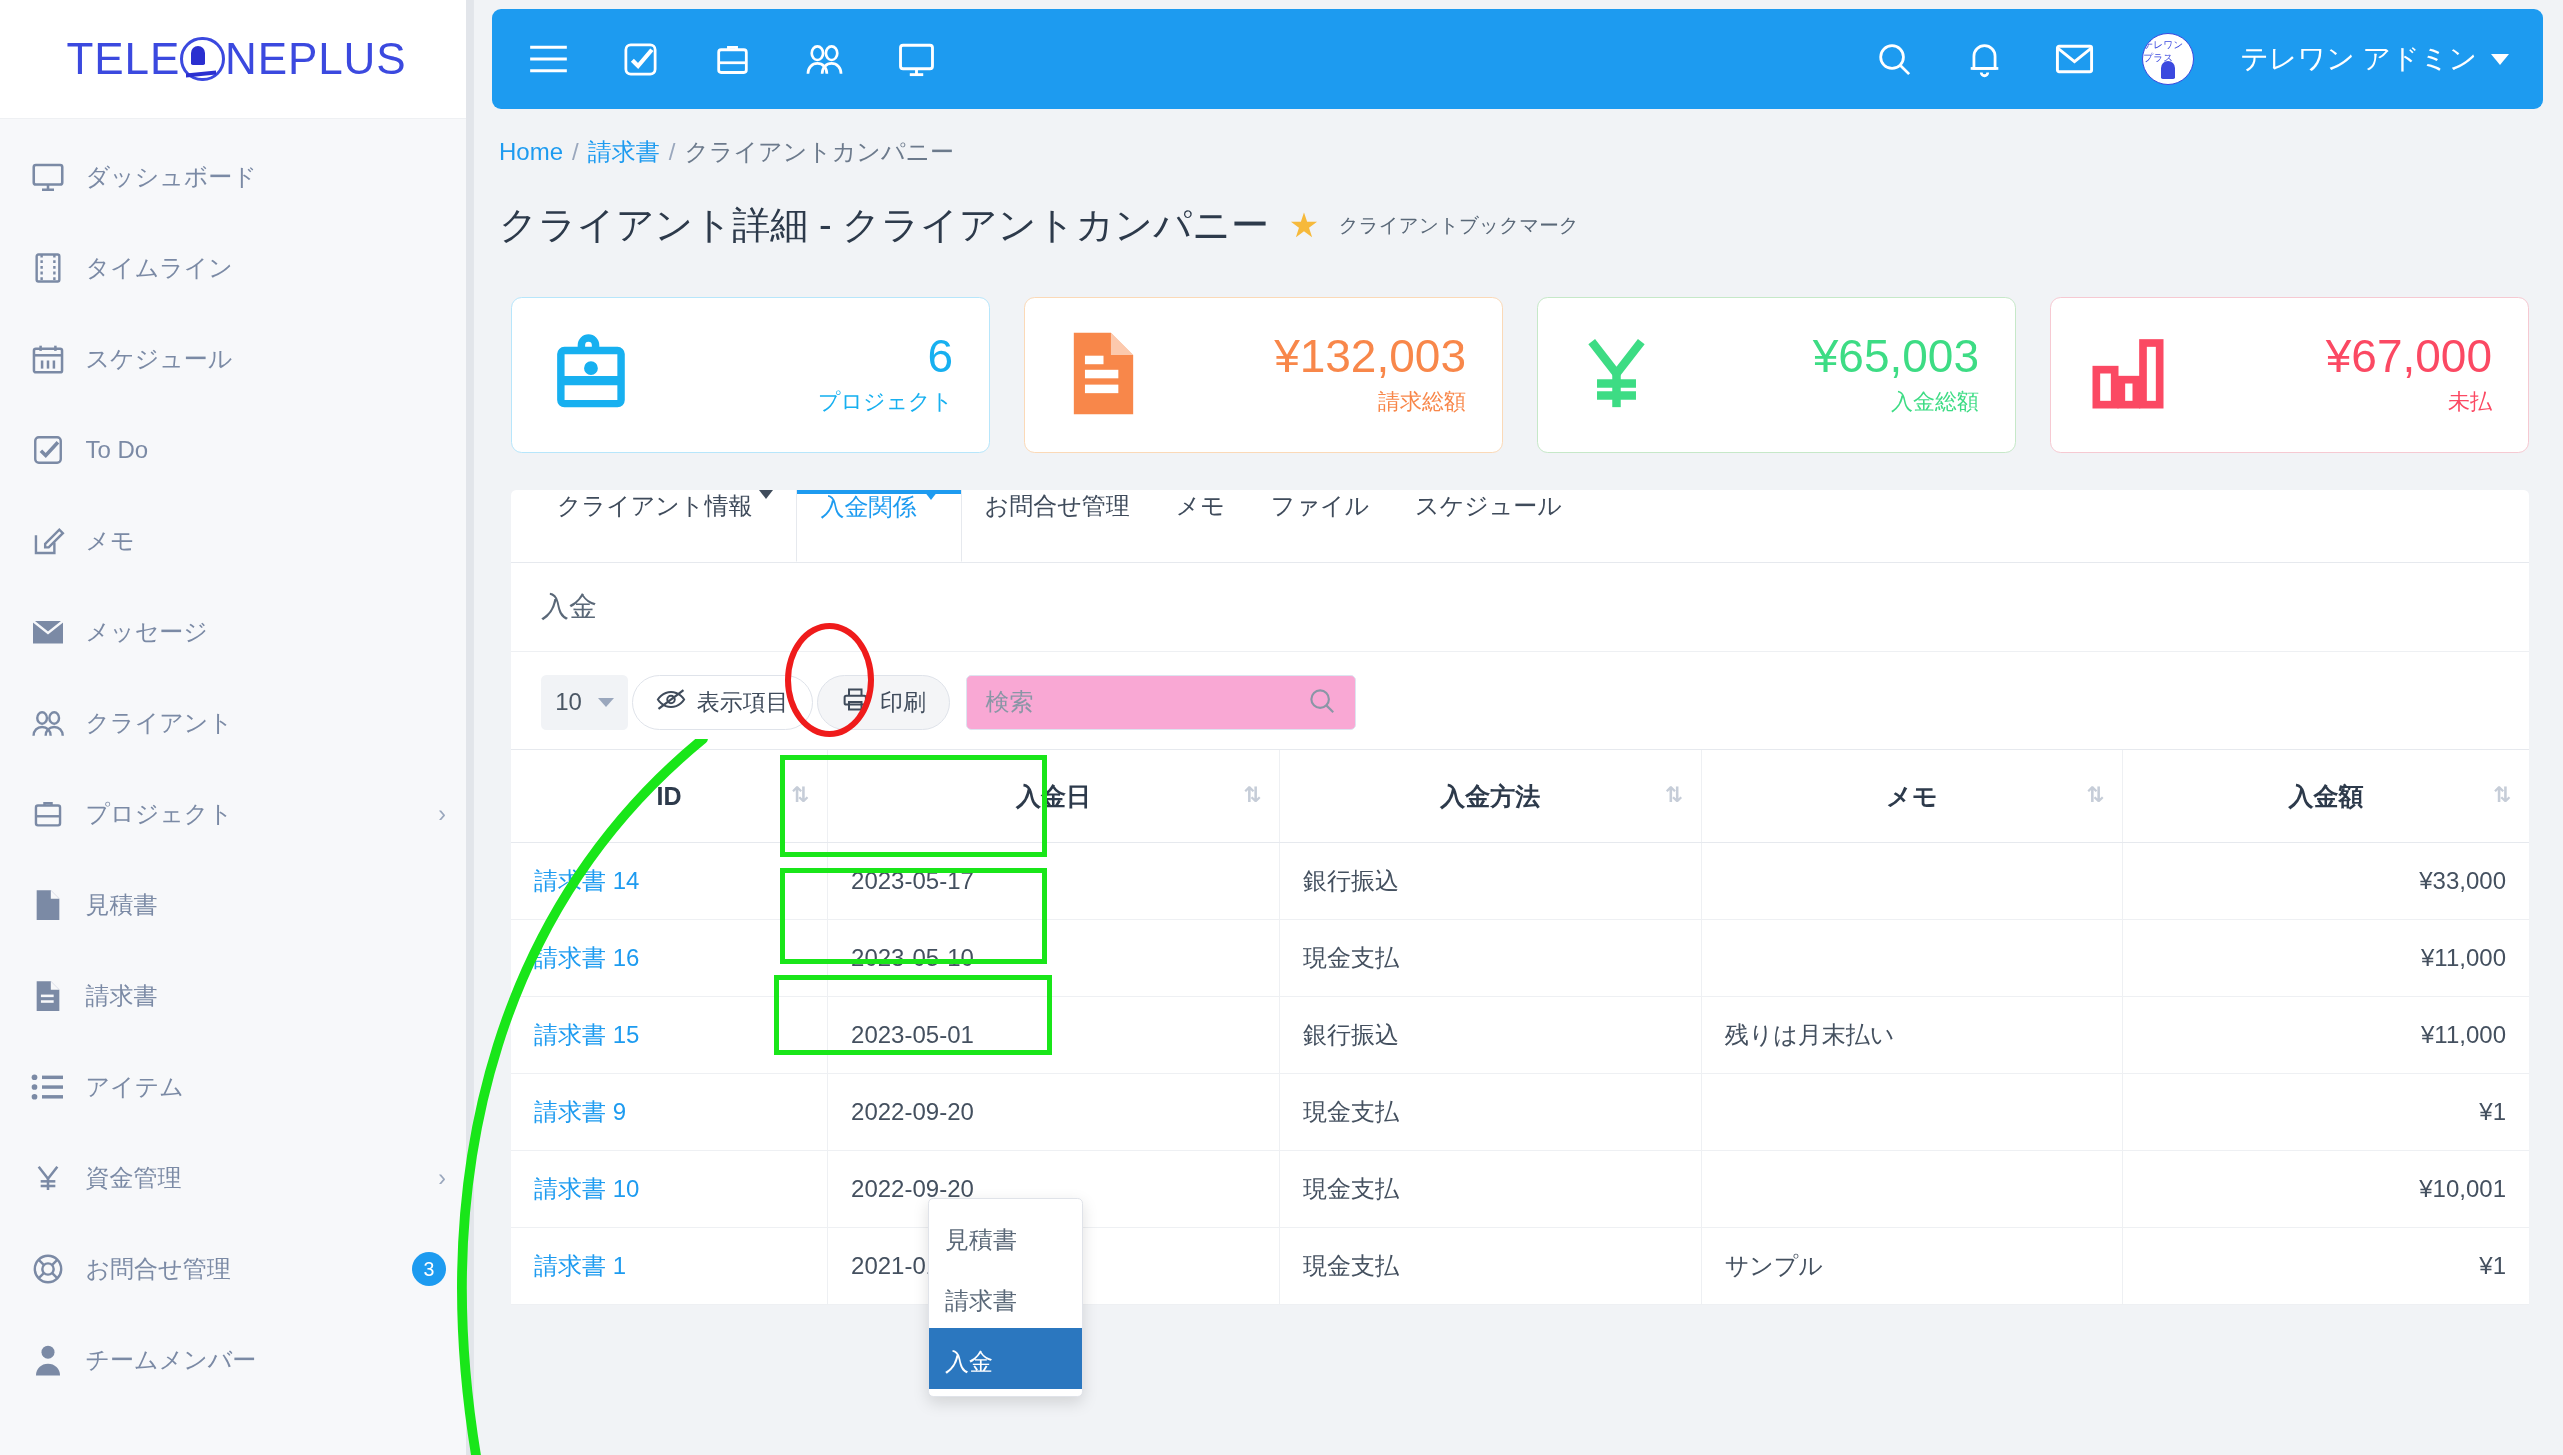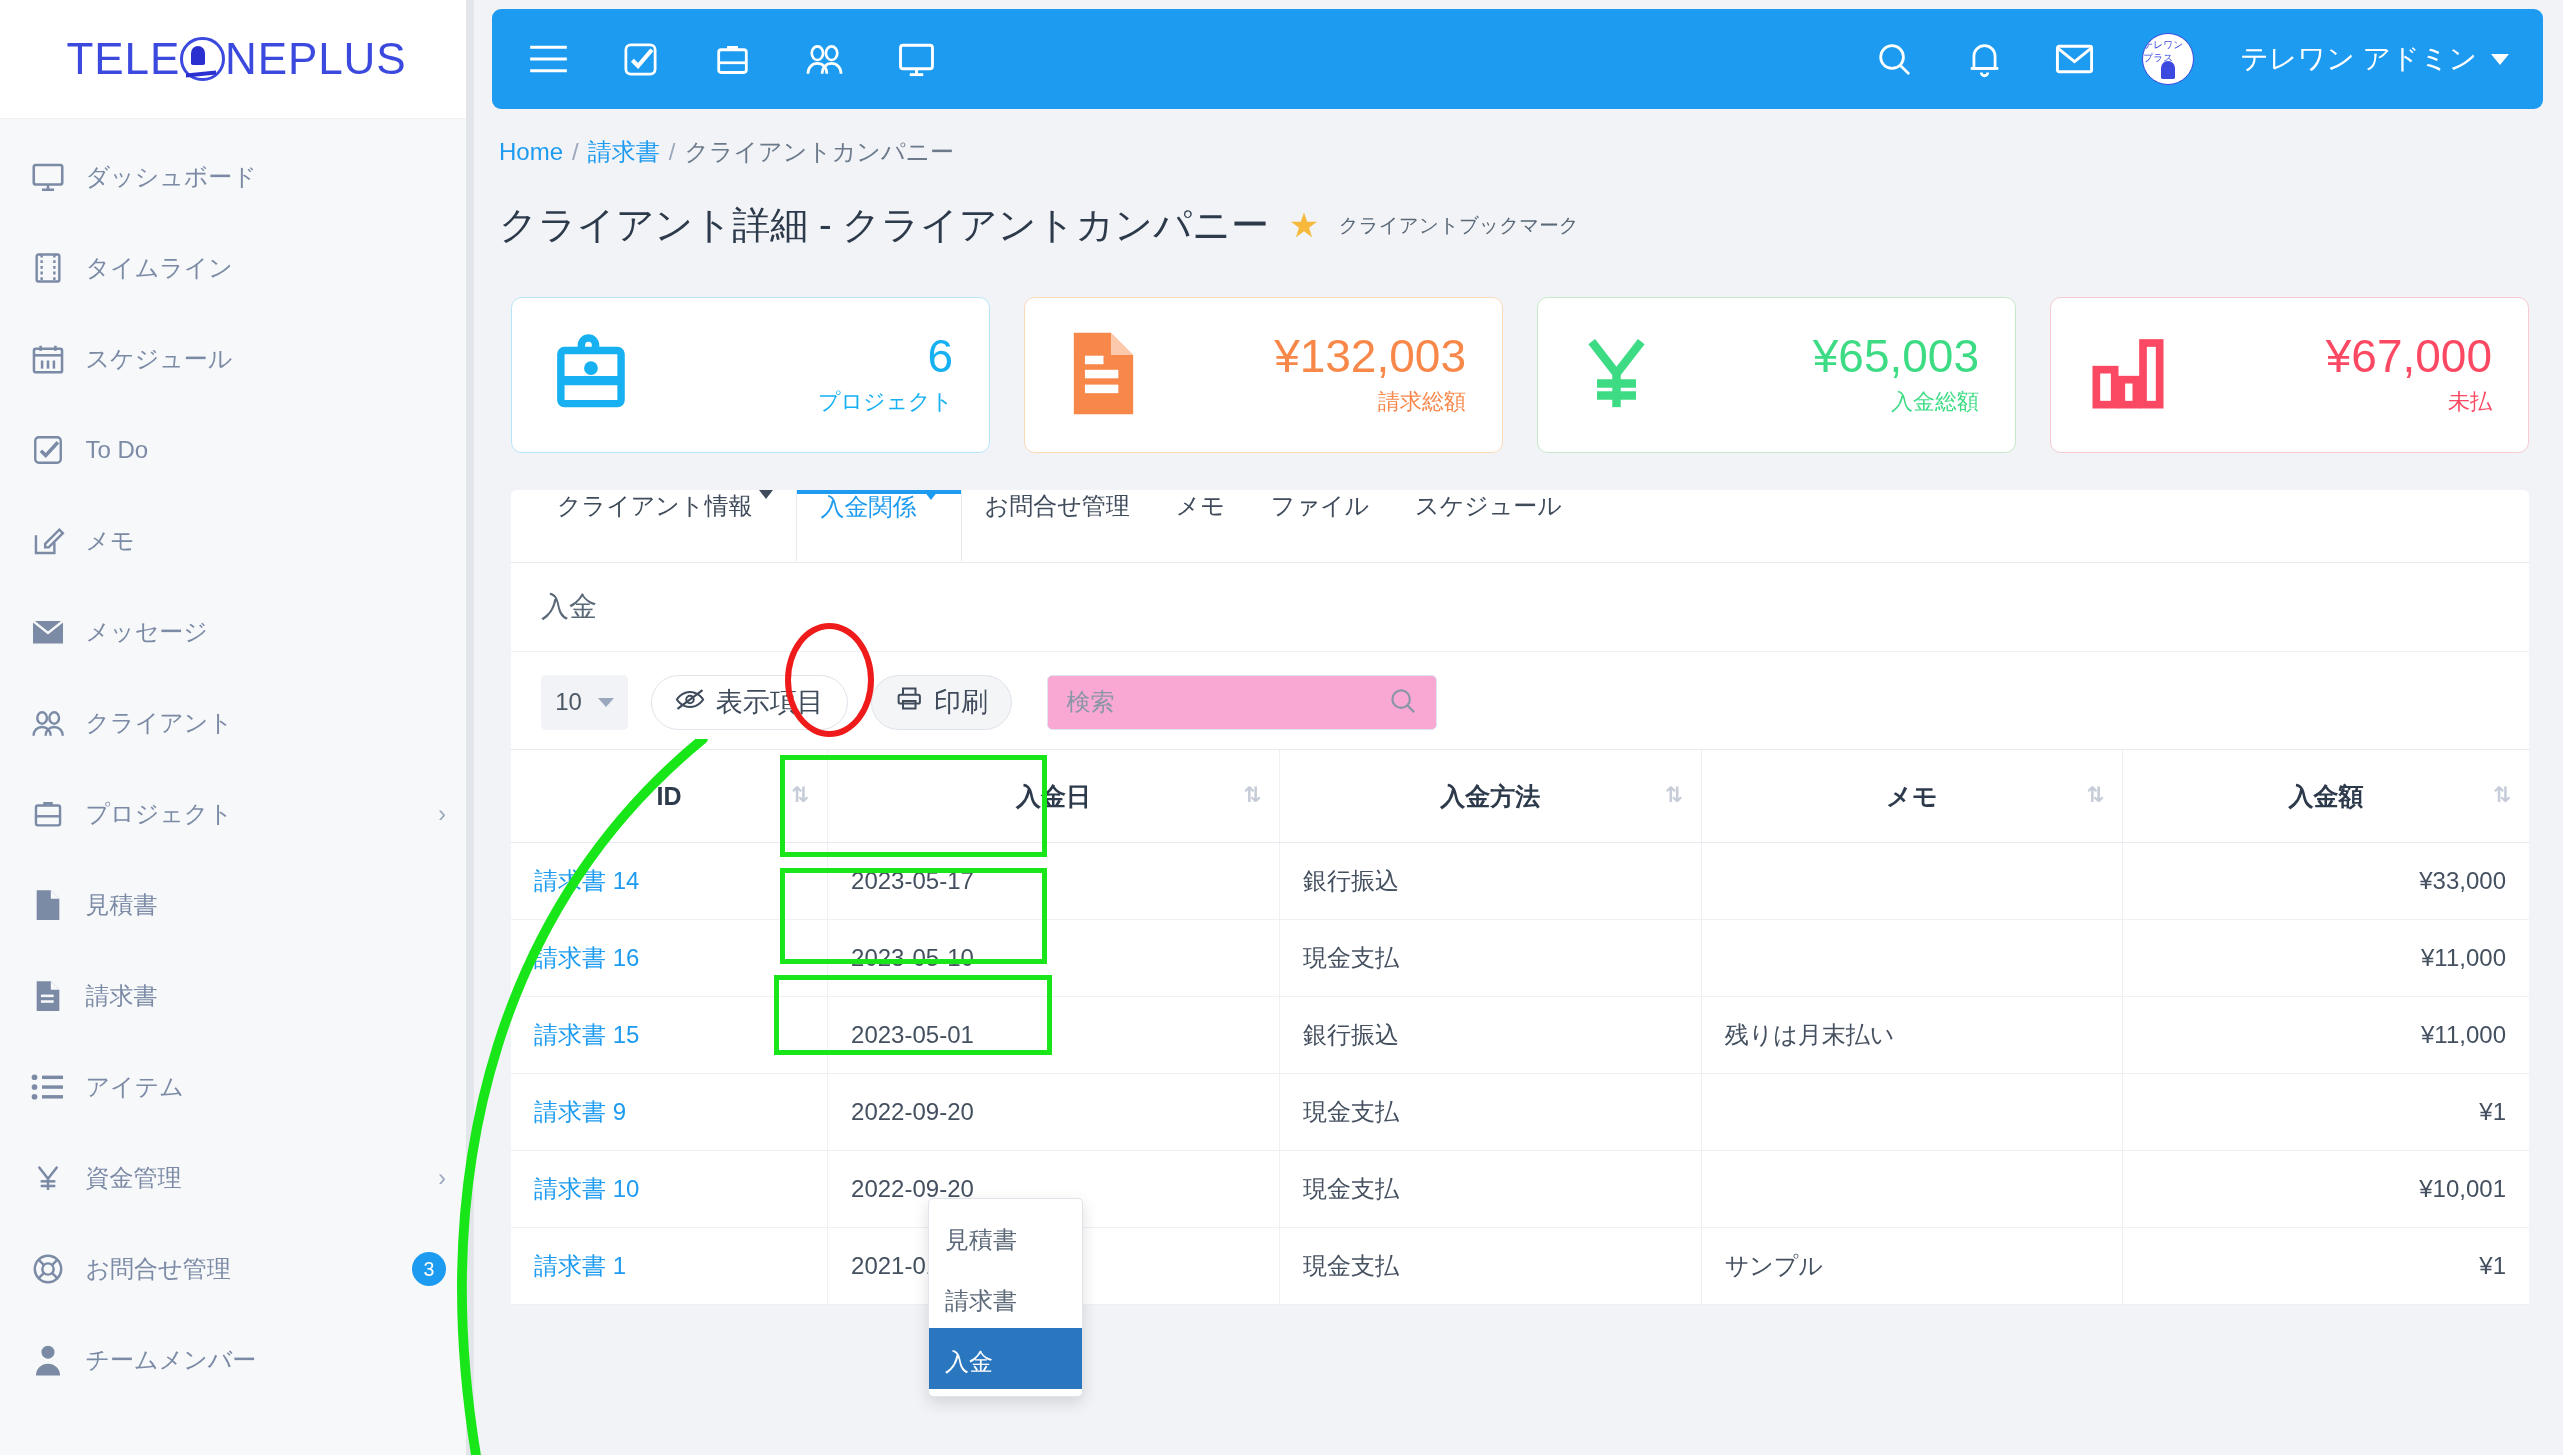--- a/index.html
+++ b/index.html
@@ -158,35 +158,35 @@
     content: ""; position: absolute; left: -0.9px; right: -0.9px; top: -0.9px;
     height: 4.4px; background: #1d9bf0;
   }
 
   .section-head {
     padding: 25px 30px; font-size: 28px; color: #5a6878;
     border-bottom: 0.9px solid #eef0f3;
   }
 
   .toolbar {
-    display: flex; align-items: center; gap: 23px; padding: 23px 30px 19.6px 30px;
+    display: flex; align-items: center; gap: 4px; padding: 23px 30px 19.6px 30px;
   }
   .len-select {
     background: #f1f3f6; border: none; border-radius: 5.3px;
     height: 55px; min-width: 69px; display: flex; align-items: center;
     gap: 16px; padding: 0 14.2px; font-size: 24px; color: #4b5765; cursor: pointer;
   }
   .len-select .caret {
     width: 0; height: 0; border-left: 8px solid transparent;
     border-right: 8px solid transparent; border-top: 9.8px solid #9aa7bd;
   }
   .pill-btn {
     height: 55px; border: 0.9px solid #dfe3ea; border-radius: 28px;
     background: #ffffff; display: flex; align-items: center; gap: 10.7px;
-    padding: 0 23px; font-size: 27px; color: #3f4b5b; cursor: pointer; white-space: nowrap;
+    padding: 0 23px; font-size: 23px; color: #3f4b5b; cursor: pointer; white-space: nowrap;
   }
   .pill-btn.grey { background: #f4f5f7; }
   .search-box {
     margin-left: 12.5px; width: 390px; height: 55px; border: 0.9px solid #dde4f0;
     border-radius: 5.3px; background: #f9a8d4; display: flex; align-items: center;
     padding: 0 18px;
   }
   .search-box input {
     border: none; outline: none; flex: 1; font-size: 24px; color: #4b5765;
     font-family: "Liberation Sans", sans-serif; background: transparent;

